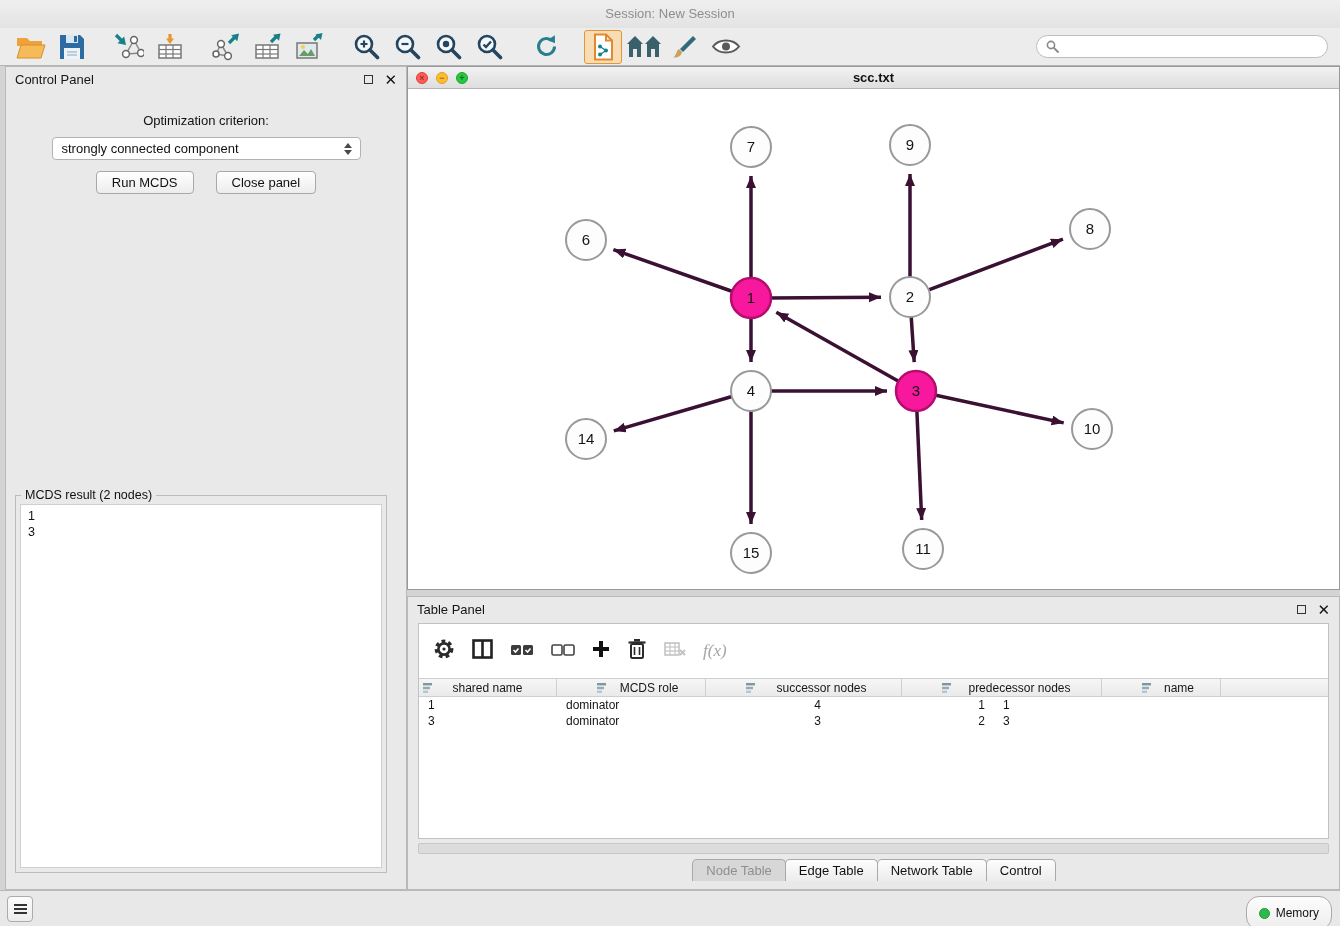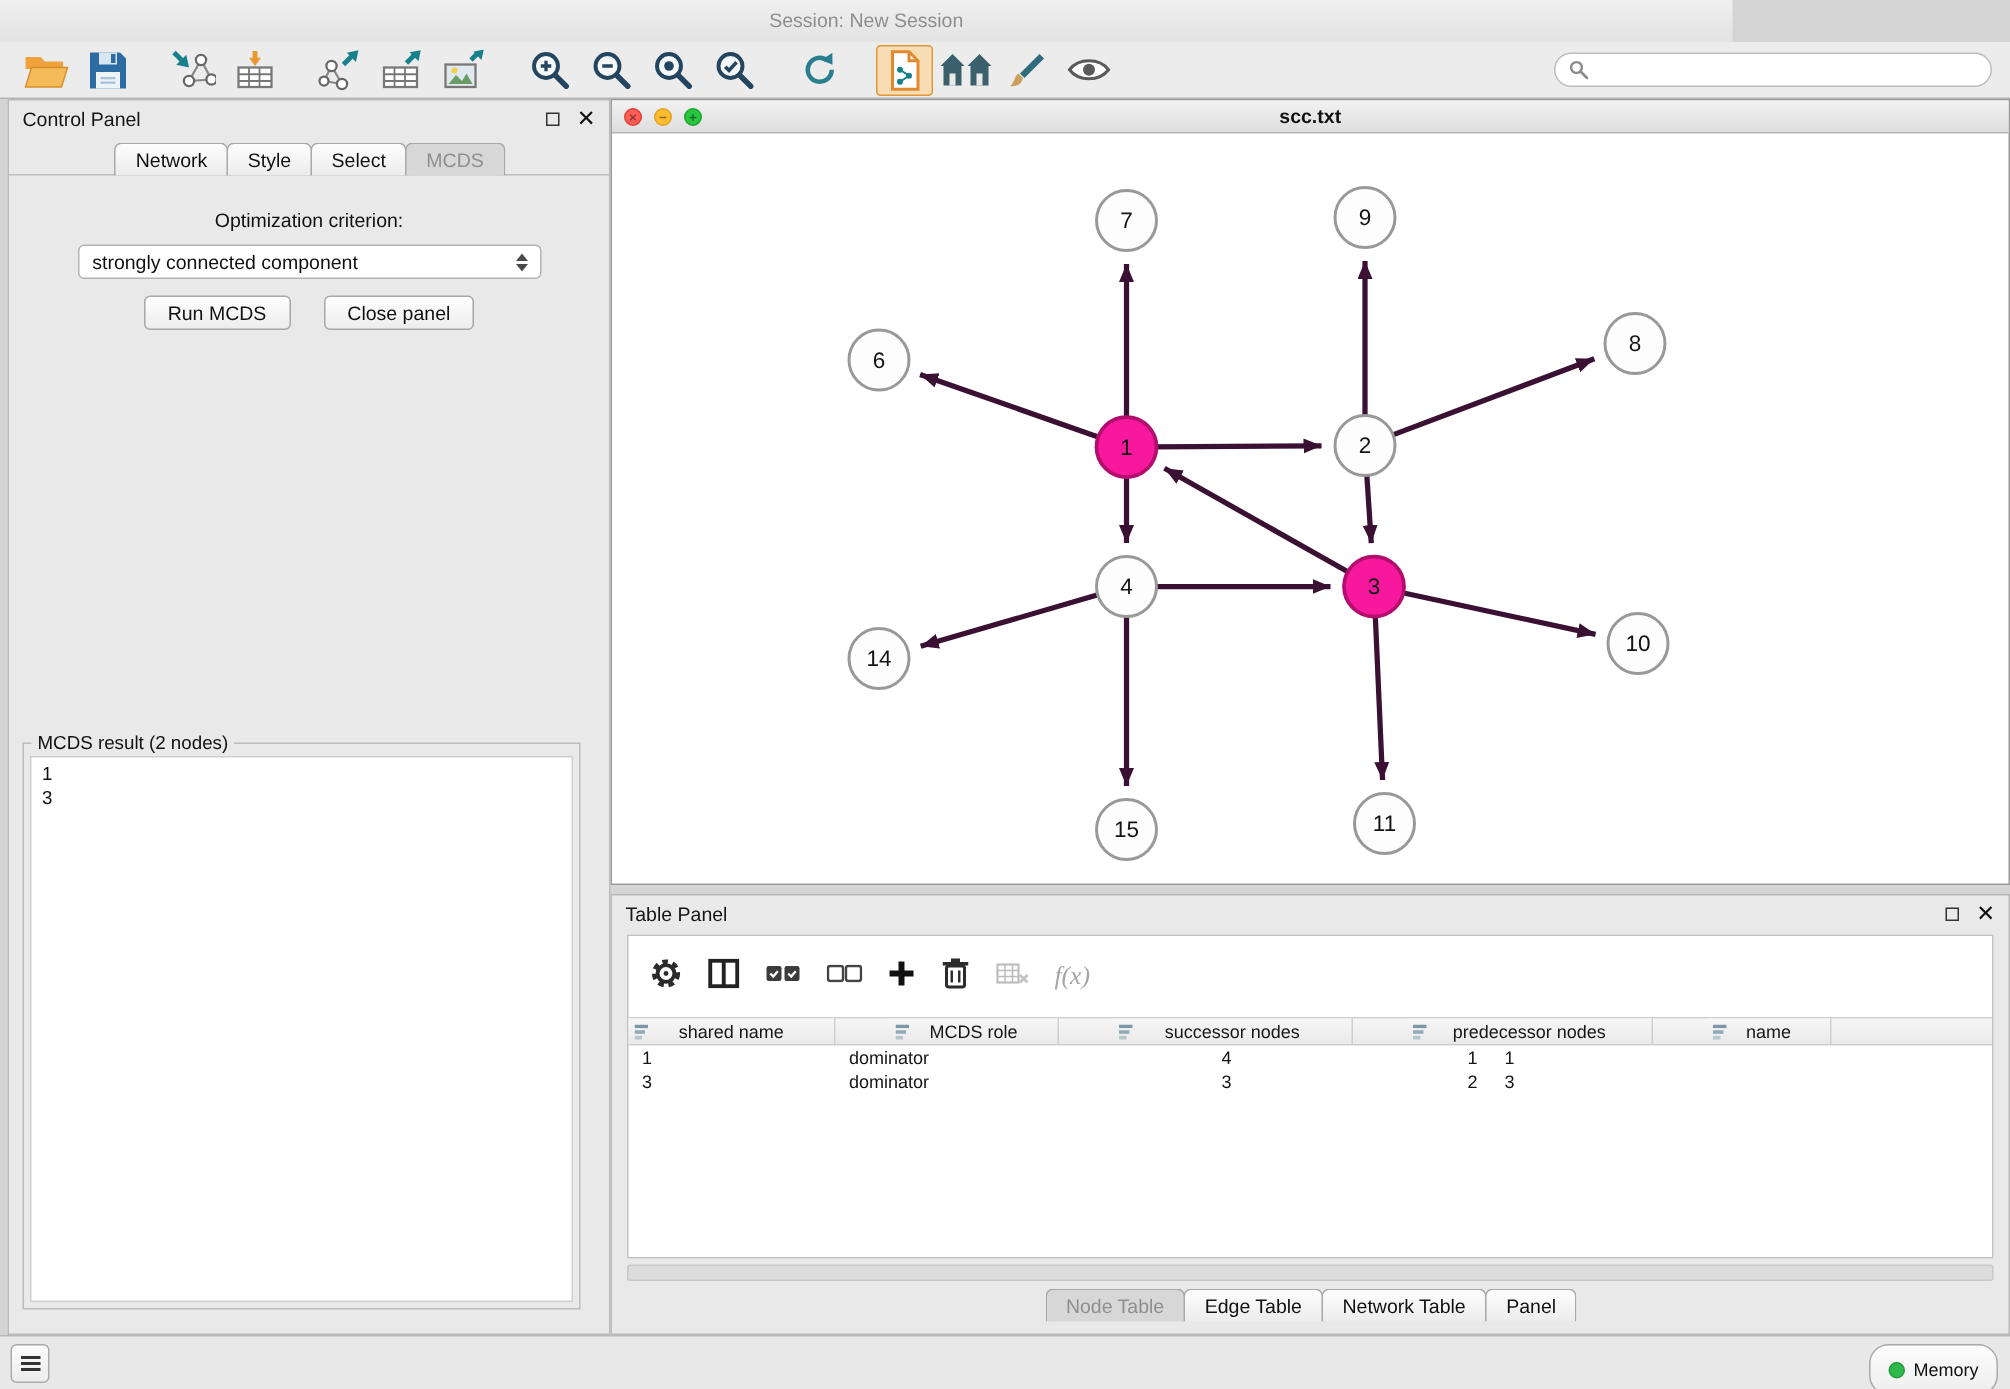--- a/index.html
+++ b/index.html
@@ -7,21 +7,21 @@
   body {
     position: relative;
     background: #d4d4d4;
     font-family: "Liberation Sans", "DejaVu Sans", sans-serif;
     overflow: hidden;
     -webkit-font-smoothing: antialiased;
   }
 
   
   .titlebar {
-    position:absolute; left:0; top:0; width:1155px; height:28px;
+    position:absolute; left:0; top:0; width:1340px; height:28px;
     background: linear-gradient(#efefef,#e3e3e3);
     text-align:center; font-size:13px; line-height:28px; color:#8e8e8e;
   }
 
   
   .toolbar {
     position:absolute; left:0; top:28px; width:1340px; height:38px;
     background:#ececec; border-bottom:1px solid #b3b3b3;
     display:flex; align-items:center; padding:0 12px;
   }
@@ -272,26 +272,20 @@
     <input class="search-input" placeholder="" style="">
   </div>
 </div>
 
 <div class="control-panel">
   <div class="panel-header">
     <span class="ph-title">Control Panel</span>
     <span class="float-icon"></span>
     <span class="close-x">✕</span>
   </div>
-  <div class="ctrl-tabs" id="ctrl-tabs">
-      <div class="tab">Network</div>
-      <div class="tab">Style</div>
-      <div class="tab">Select</div>
-      <div class="tab active">MCDS</div>
-    </div>
 
   <div class="opt-label">Optimization criterion:</div>
 
   <div class="criterion">
     <span>strongly connected component</span>
     <span class="stepper">
         <span class="tri-up"></span>
         <span class="tri-down"></span>
       </span>
   </div>
@@ -473,21 +467,21 @@
           <div class="td" style="width: 83px; text-align: left;">3</div>
         </div>
       </div>
   </div>
 
   <div class="hscroll"></div>
   <div class="table-tabs" id="table-tabs">
       <div class="tab active">Node Table</div>
       <div class="tab">Edge Table</div>
       <div class="tab">Network Table</div>
-      <div class="tab">Panel</div>
+      <div class="tab">Control</div>
     </div>
 </div>
 
 <div class="statusbar">
   <div class="sb-left">
     <svg width="15" height="12" viewBox="0 0 15 12">
         <g stroke="#333" stroke-width="2">
           <line x1="1" y1="2" x2="14" y2="2"></line>
           <line x1="1" y1="6" x2="14" y2="6"></line>
           <line x1="1" y1="10" x2="14" y2="10"></line>

